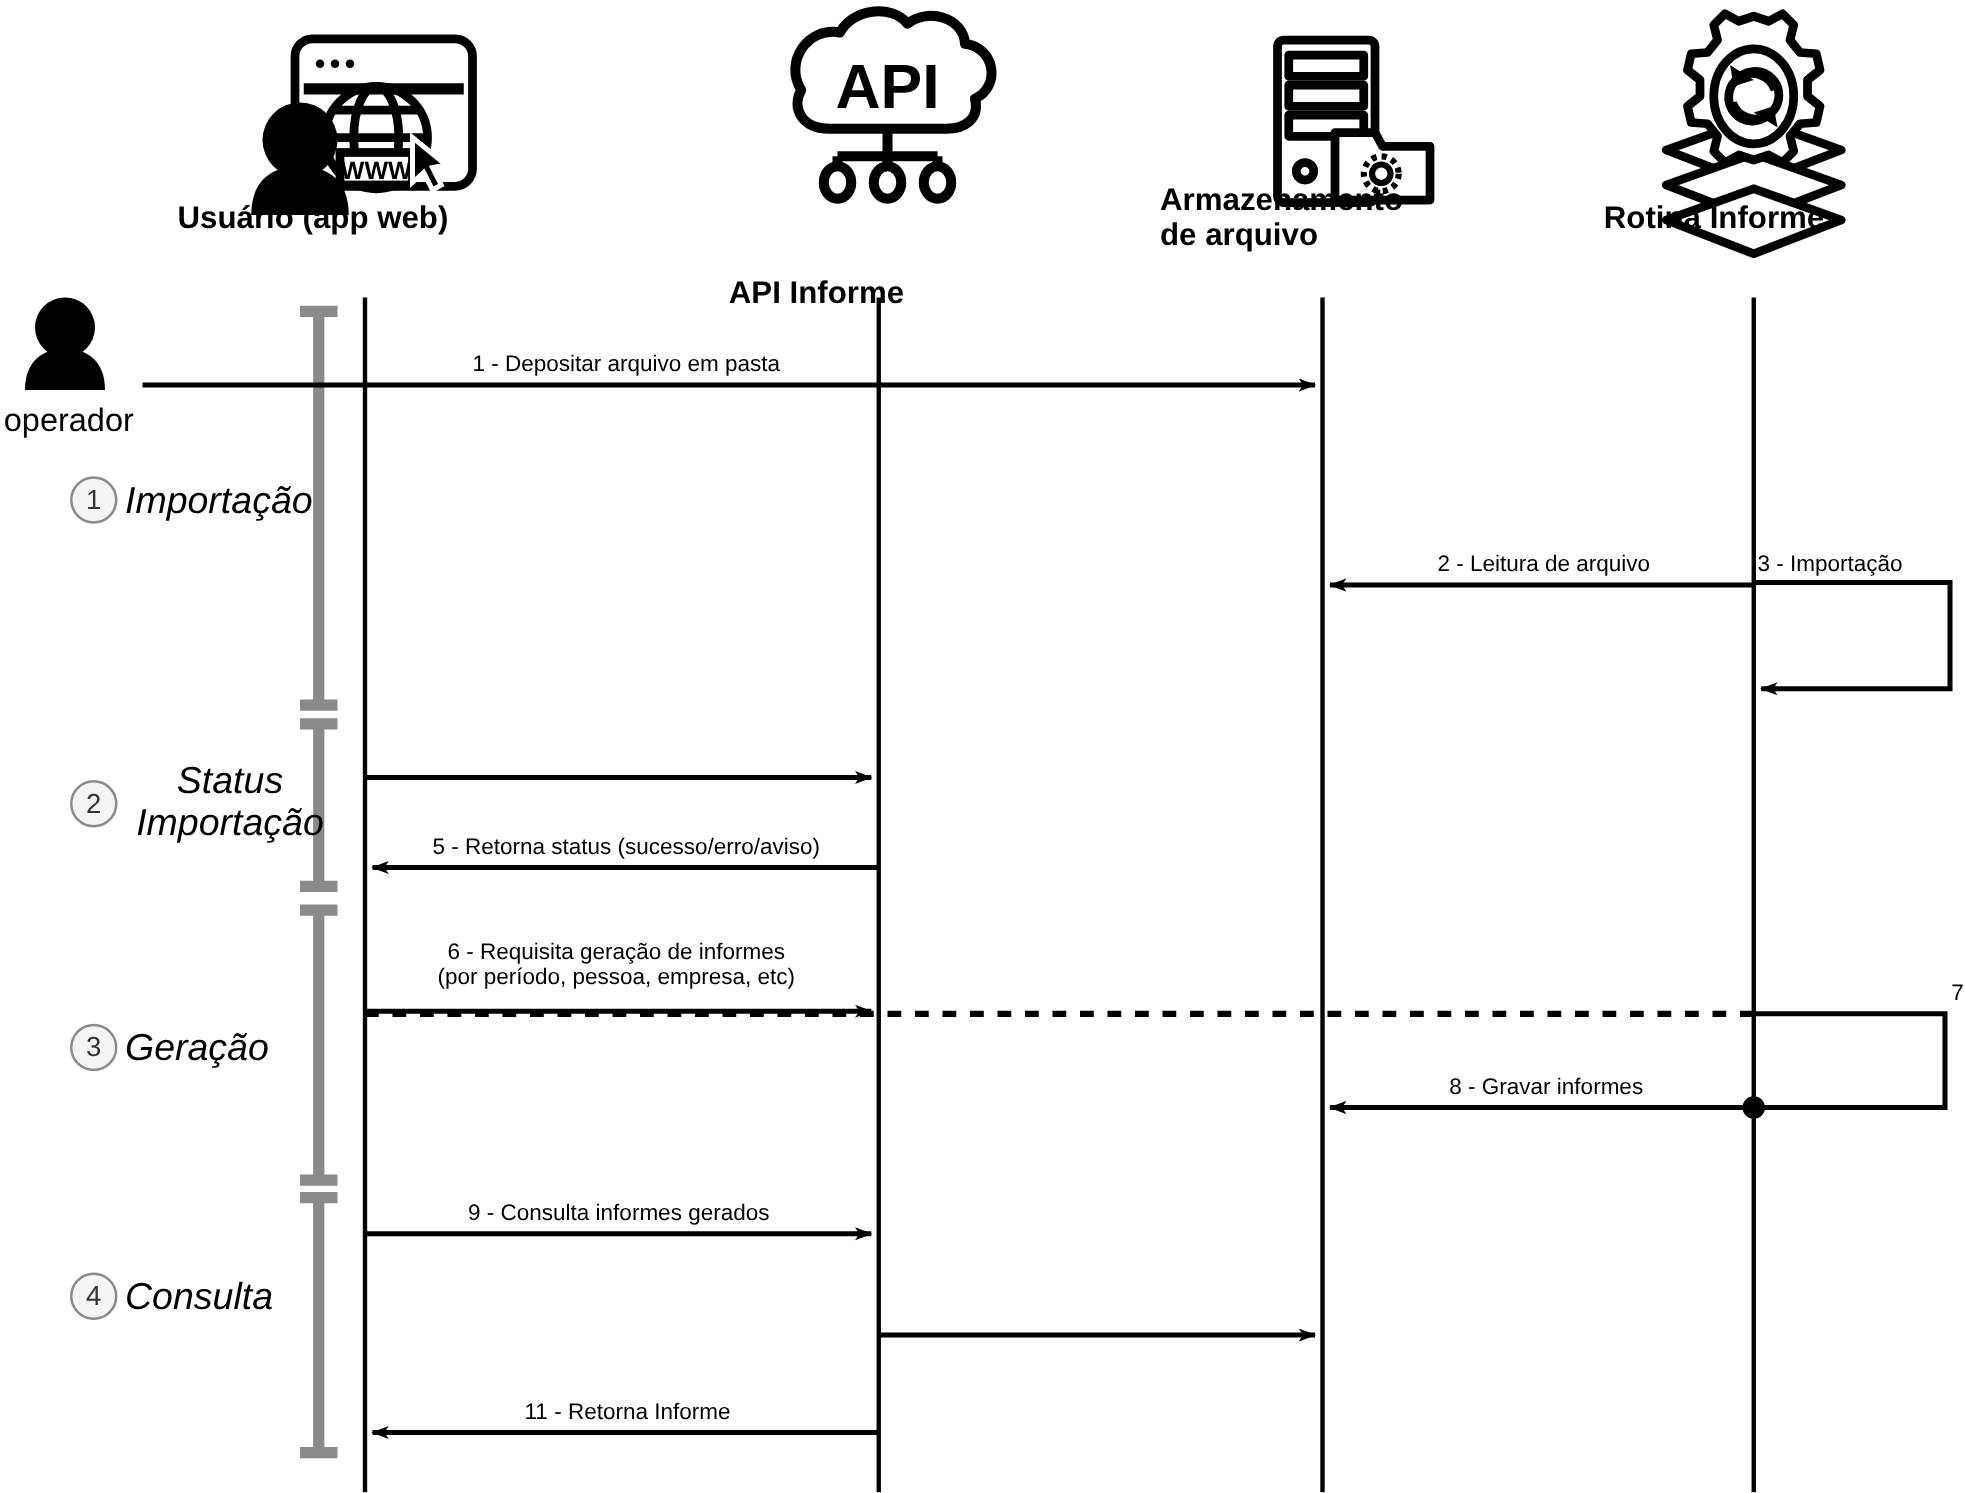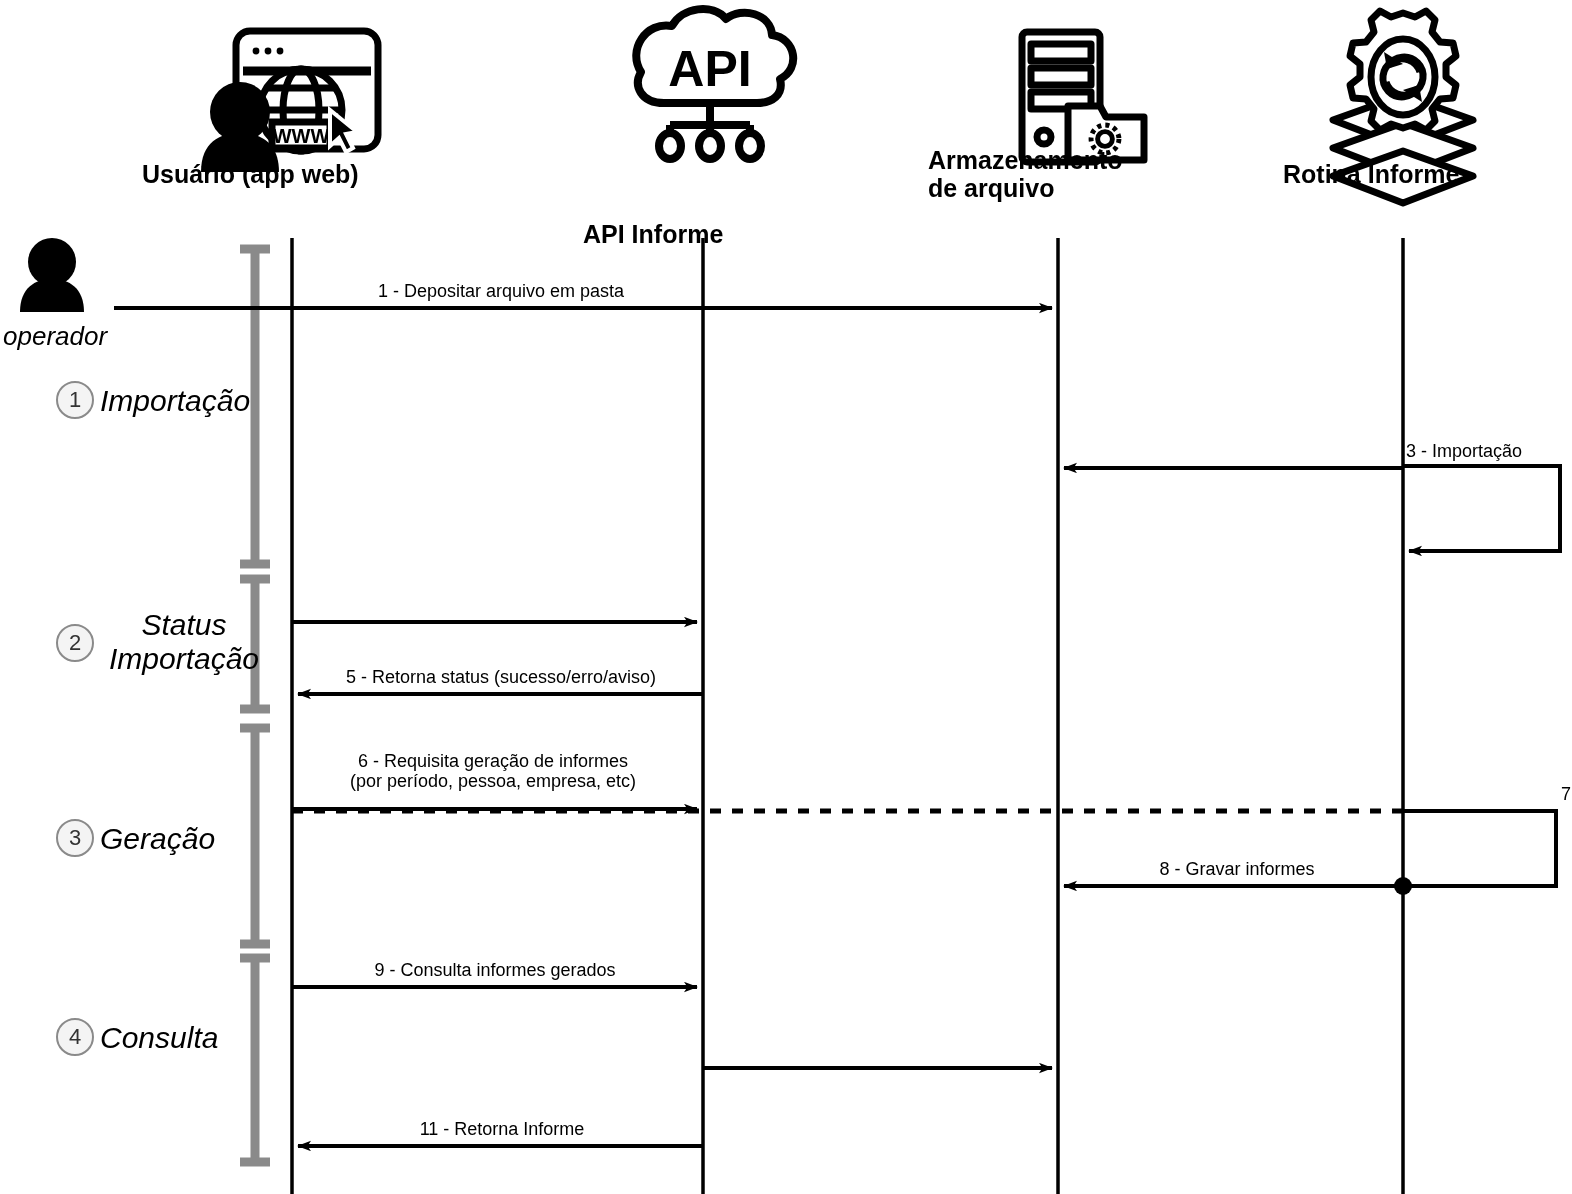--- a/index.html
+++ b/index.html
@@ -3,21 +3,21 @@
 <meta charset="utf-8">
 <style>
   html,body{margin:0;padding:0;background:#ffffff;}
   body{font-family:"Liberation Sans","DejaVu Sans",sans-serif;color:#000;}
   #canvas{position:relative;width:1572px;height:1194px;overflow:hidden;background:#fff;}
   #svg{position:absolute;left:0;top:0;width:1572px;height:1194px;}
   .lbl{position:absolute;white-space:pre;line-height:1.12;}
   .hdr{font-size:25px;font-weight:bold;text-align:left;}
   .msg{font-size:18px;text-align:center;}
   .phase-txt{font-size:30px;font-style:italic;text-align:center;line-height:1.12;}
-  .actor-txt{font-size:26px;font-style:italic;}
+  .actor-txt{font-size:26px;}
   .circnum{position:absolute;width:38px;height:38px;border-radius:50%;border:2px solid #8a8a8a;
            background:#f4f4f4;display:flex;align-items:center;justify-content:center;
            font-size:22px;color:#333;box-sizing:border-box;}
 </style>
 </head>
 <body>
 
 <div id="canvas">
 
   <svg id="svg" viewBox="0 0 1572 1194">
@@ -161,20 +161,21 @@
 Importação</div>
 
   <div class="circnum" style="left:56px;top:819px;">3</div>
   <div class="lbl phase-txt" style="left:100px;top:822px;width:170px;text-align:left;">Geração</div>
 
   <div class="circnum" style="left:56px;top:1018px;">4</div>
   <div class="lbl phase-txt" style="left:100px;top:1021px;width:170px;text-align:left;">Consulta</div>
 
   <div class="lbl msg" style="left:248px;top:281px;width:506px;">1 - Depositar arquivo em pasta</div>
 
+  <div class="lbl msg" style="left:1070px;top:441px;width:330px;">2 - Leitura de arquivo</div>
 
   <div class="lbl msg" style="left:1406px;top:441px;width:170px;text-align:left;">3 - Importação</div>
 
 
   <div class="lbl msg" style="left:303px;top:667px;width:396px;">5 - Retorna status (sucesso/erro/aviso)</div>
 
   <div class="lbl msg" style="left:293px;top:751px;width:400px;">6 - Requisita geração de informes
 (por período, pessoa, empresa, etc)</div>
 
   <div class="lbl msg" style="left:1448px;top:784px;width:160px;text-align:right;margin-left:48px;">7 - Geração</div>

